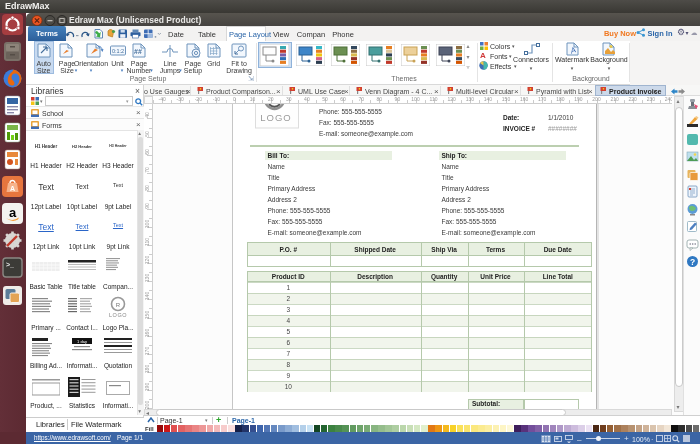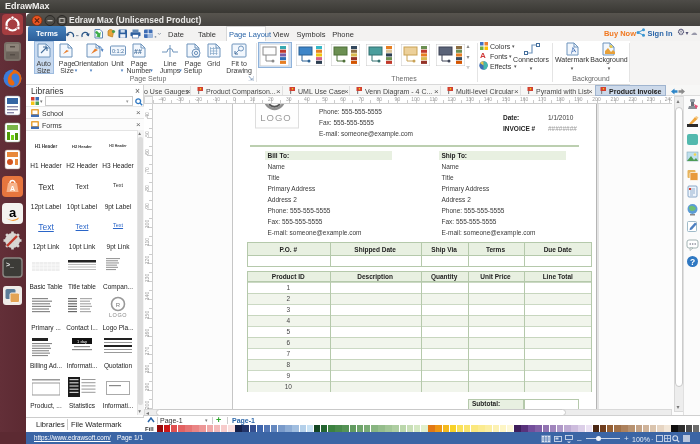--- a/index.html
+++ b/index.html
@@ -112,21 +112,21 @@
       <rect x="68.5" y="6.6" width="6" height="3.4" fill="#fff" stroke="#2d5f9e" stroke-width="0.6"></rect>
       <rect x="80" y="1.5" width="8.5" height="8.5" rx="1" fill="#3e6db5"></rect>
       <path d="M84.2 1.5 v8.5 M80 5.7 h8.5" stroke="#fff" stroke-width="0.8"></path>
       <rect x="84.5" y="6" width="4" height="4" fill="#9db8dd"></rect>
       <circle cx="91.5" cy="8.8" r="0.9" fill="#8a97a8"></circle>
       <path d="M93.8 5 l1.5 1.5 1.5-1.5" fill="none" stroke="#8a97a8" stroke-width="0.9"></path>
     </svg>
 <div style="position:absolute;left:176px;top:30.5px;transform:translateX(-50%);font-size:7.5px;color:#333;font-weight:normal;line-height:1;white-space:nowrap;">Date</div>
 <div style="position:absolute;left:207px;top:30.5px;transform:translateX(-50%);font-size:7.5px;color:#333;font-weight:normal;line-height:1;white-space:nowrap;">Table</div>
 <div style="position:absolute;left:281px;top:30.5px;transform:translateX(-50%);font-size:7.5px;color:#333;font-weight:normal;line-height:1;white-space:nowrap;">View</div>
-<div style="position:absolute;left:311px;top:30.5px;transform:translateX(-50%);font-size:7.5px;color:#333;font-weight:normal;line-height:1;white-space:nowrap;">Symbols</div>
+<div style="position:absolute;left:311px;top:30.5px;transform:translateX(-50%);font-size:7.5px;color:#333;font-weight:normal;line-height:1;white-space:nowrap;">Compan</div>
 <div style="position:absolute;left:343px;top:30.5px;transform:translateX(-50%);font-size:7.5px;color:#333;font-weight:normal;line-height:1;white-space:nowrap;">Phone</div>
 <div style="position:absolute;left:226px;top:26px;width:40px;height:15px;background:#fff;border:1px solid #d8d8d8;border-bottom:none;"></div>
 <div style="position:absolute;left:250px;top:30.5px;transform:translateX(-50%);font-size:7.5px;color:#2a65a8;font-weight:normal;line-height:1;white-space:nowrap;">Page Layout</div>
 <div style="position:absolute;left:620px;top:29.5px;transform:translateX(-50%);font-size:7.5px;color:#f07820;font-weight:bold;line-height:1;white-space:nowrap;">Buy Now</div>
 <svg style="position:absolute;left:636px;top:28px" width="10" height="9">
       <circle cx="7.5" cy="1.8" r="1.5" fill="#3b96d2"></circle>
       <circle cx="7.5" cy="7.2" r="1.5" fill="#3b96d2"></circle>
       <circle cx="2" cy="4.5" r="1.5" fill="#3b96d2"></circle>
       <line x1="2" y1="4.5" x2="7.5" y2="1.8" stroke="#3b96d2"></line>
       <line x1="2" y1="4.5" x2="7.5" y2="7.2" stroke="#3b96d2"></line>

